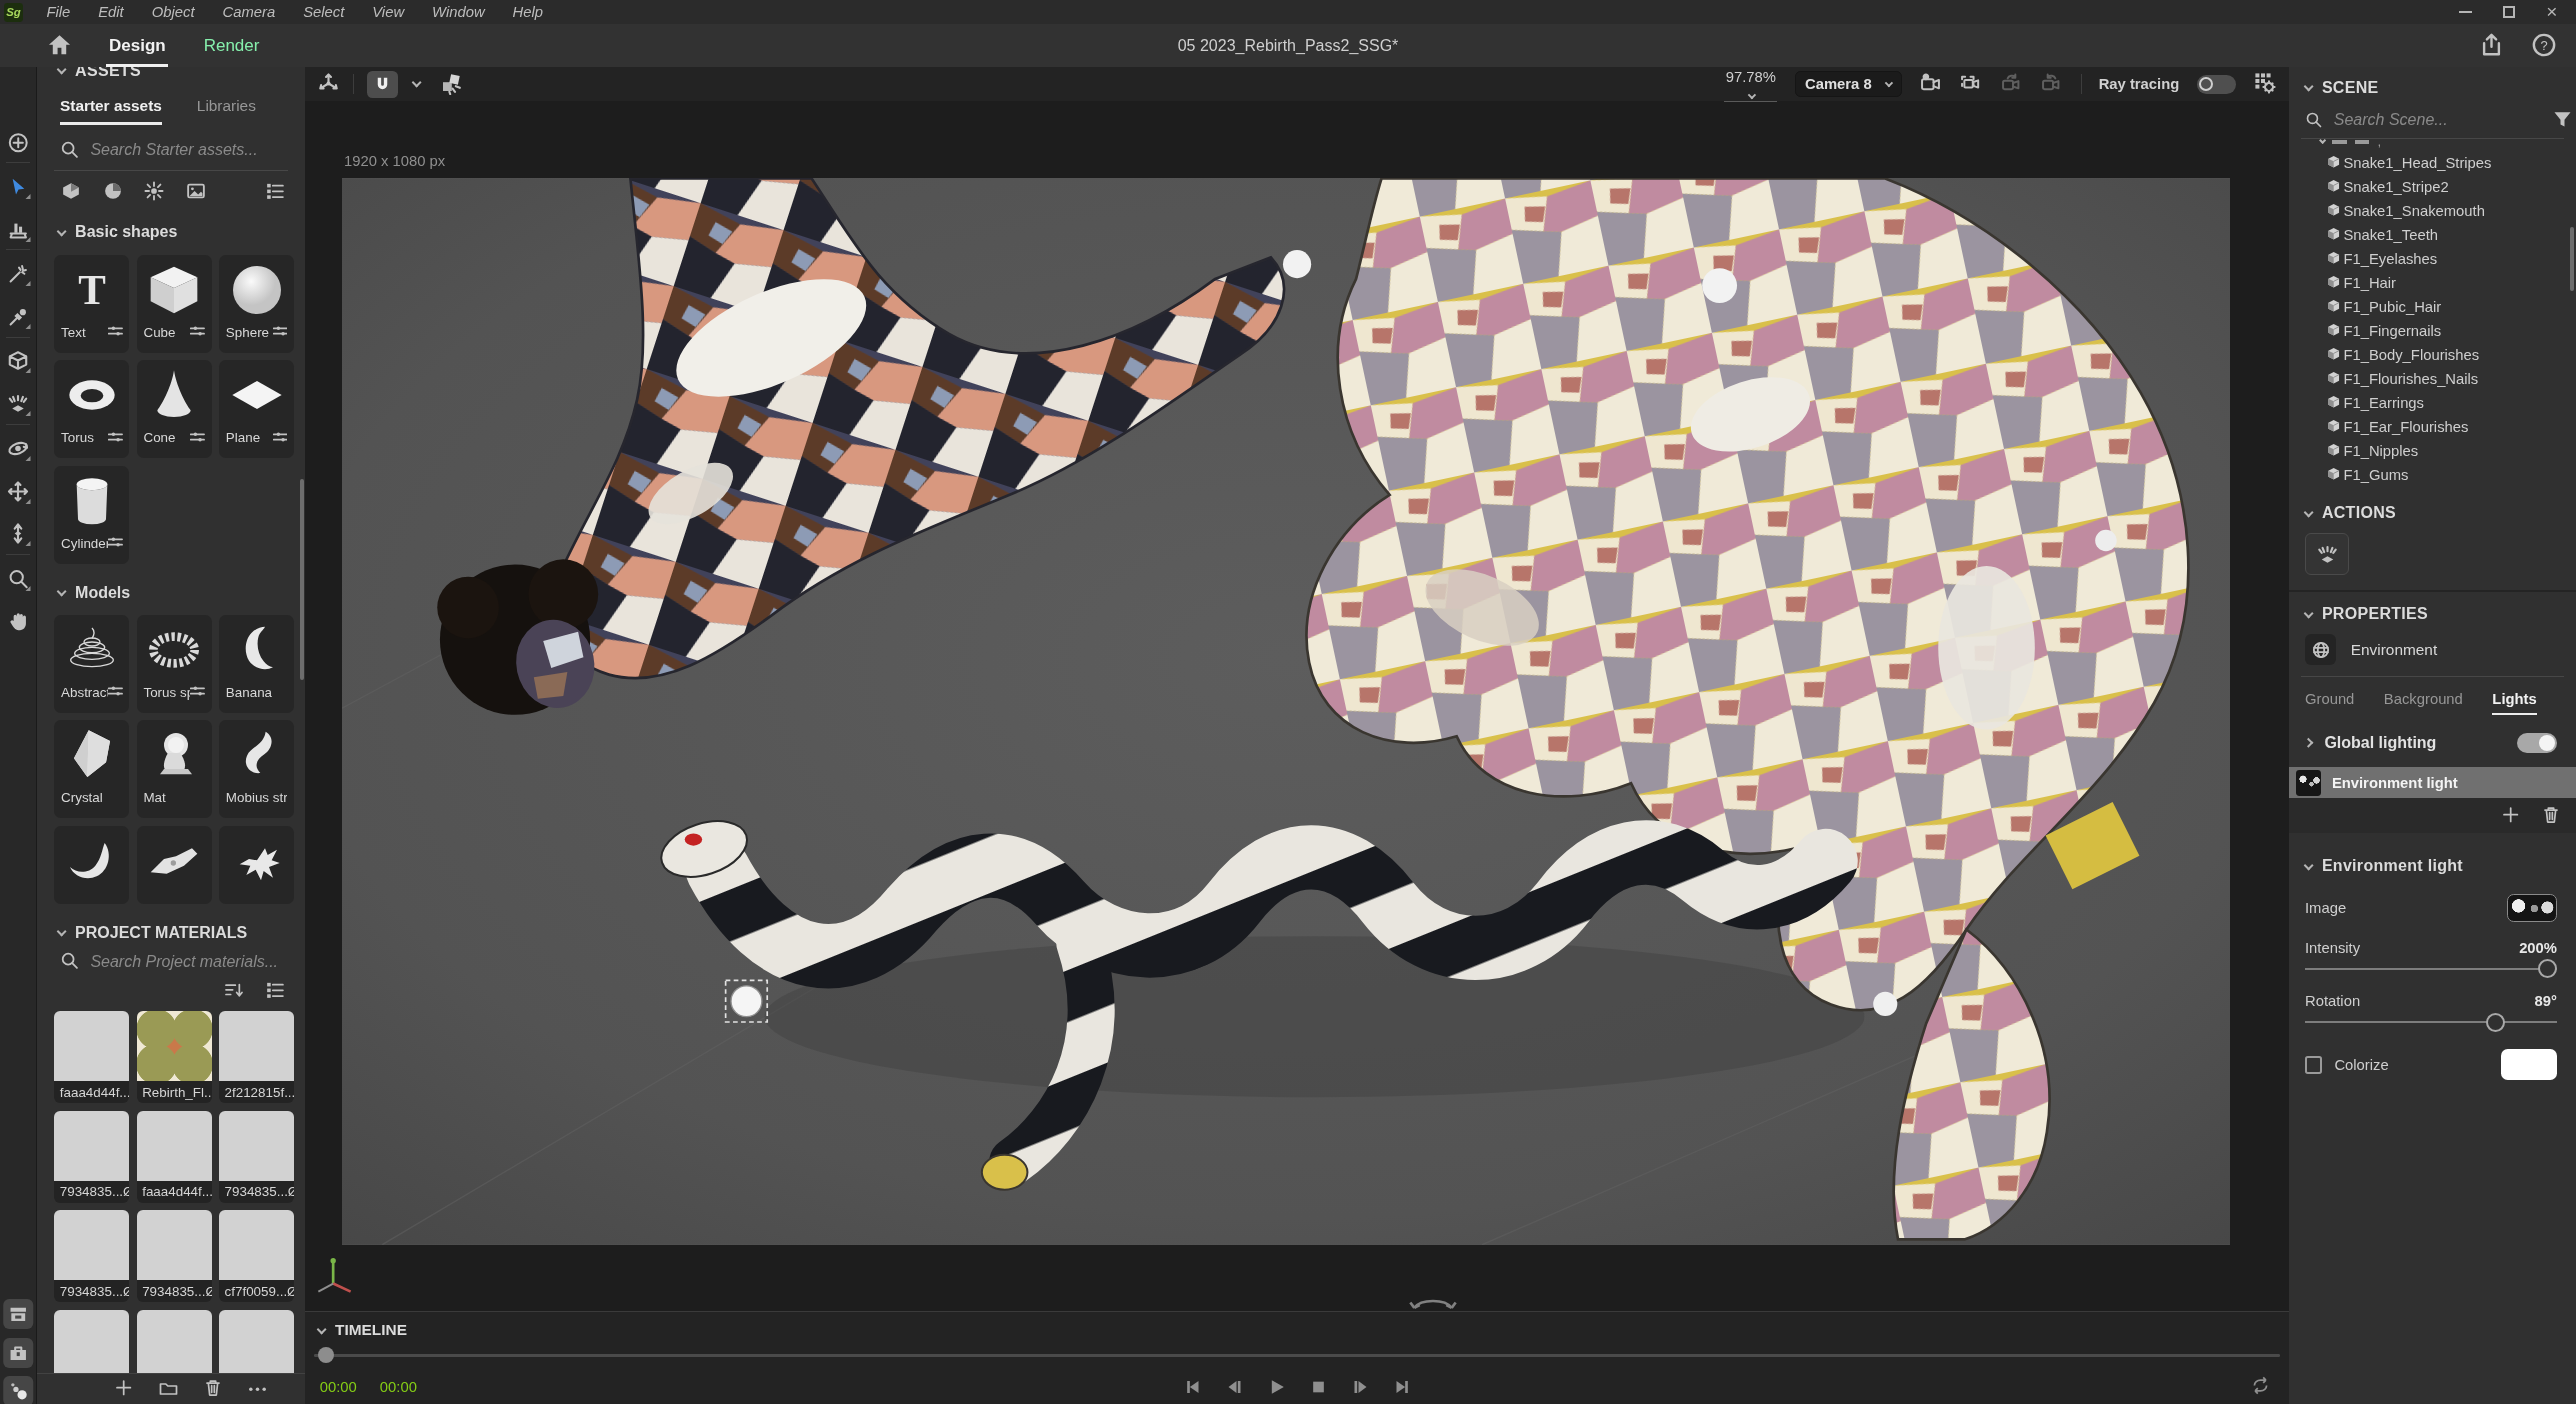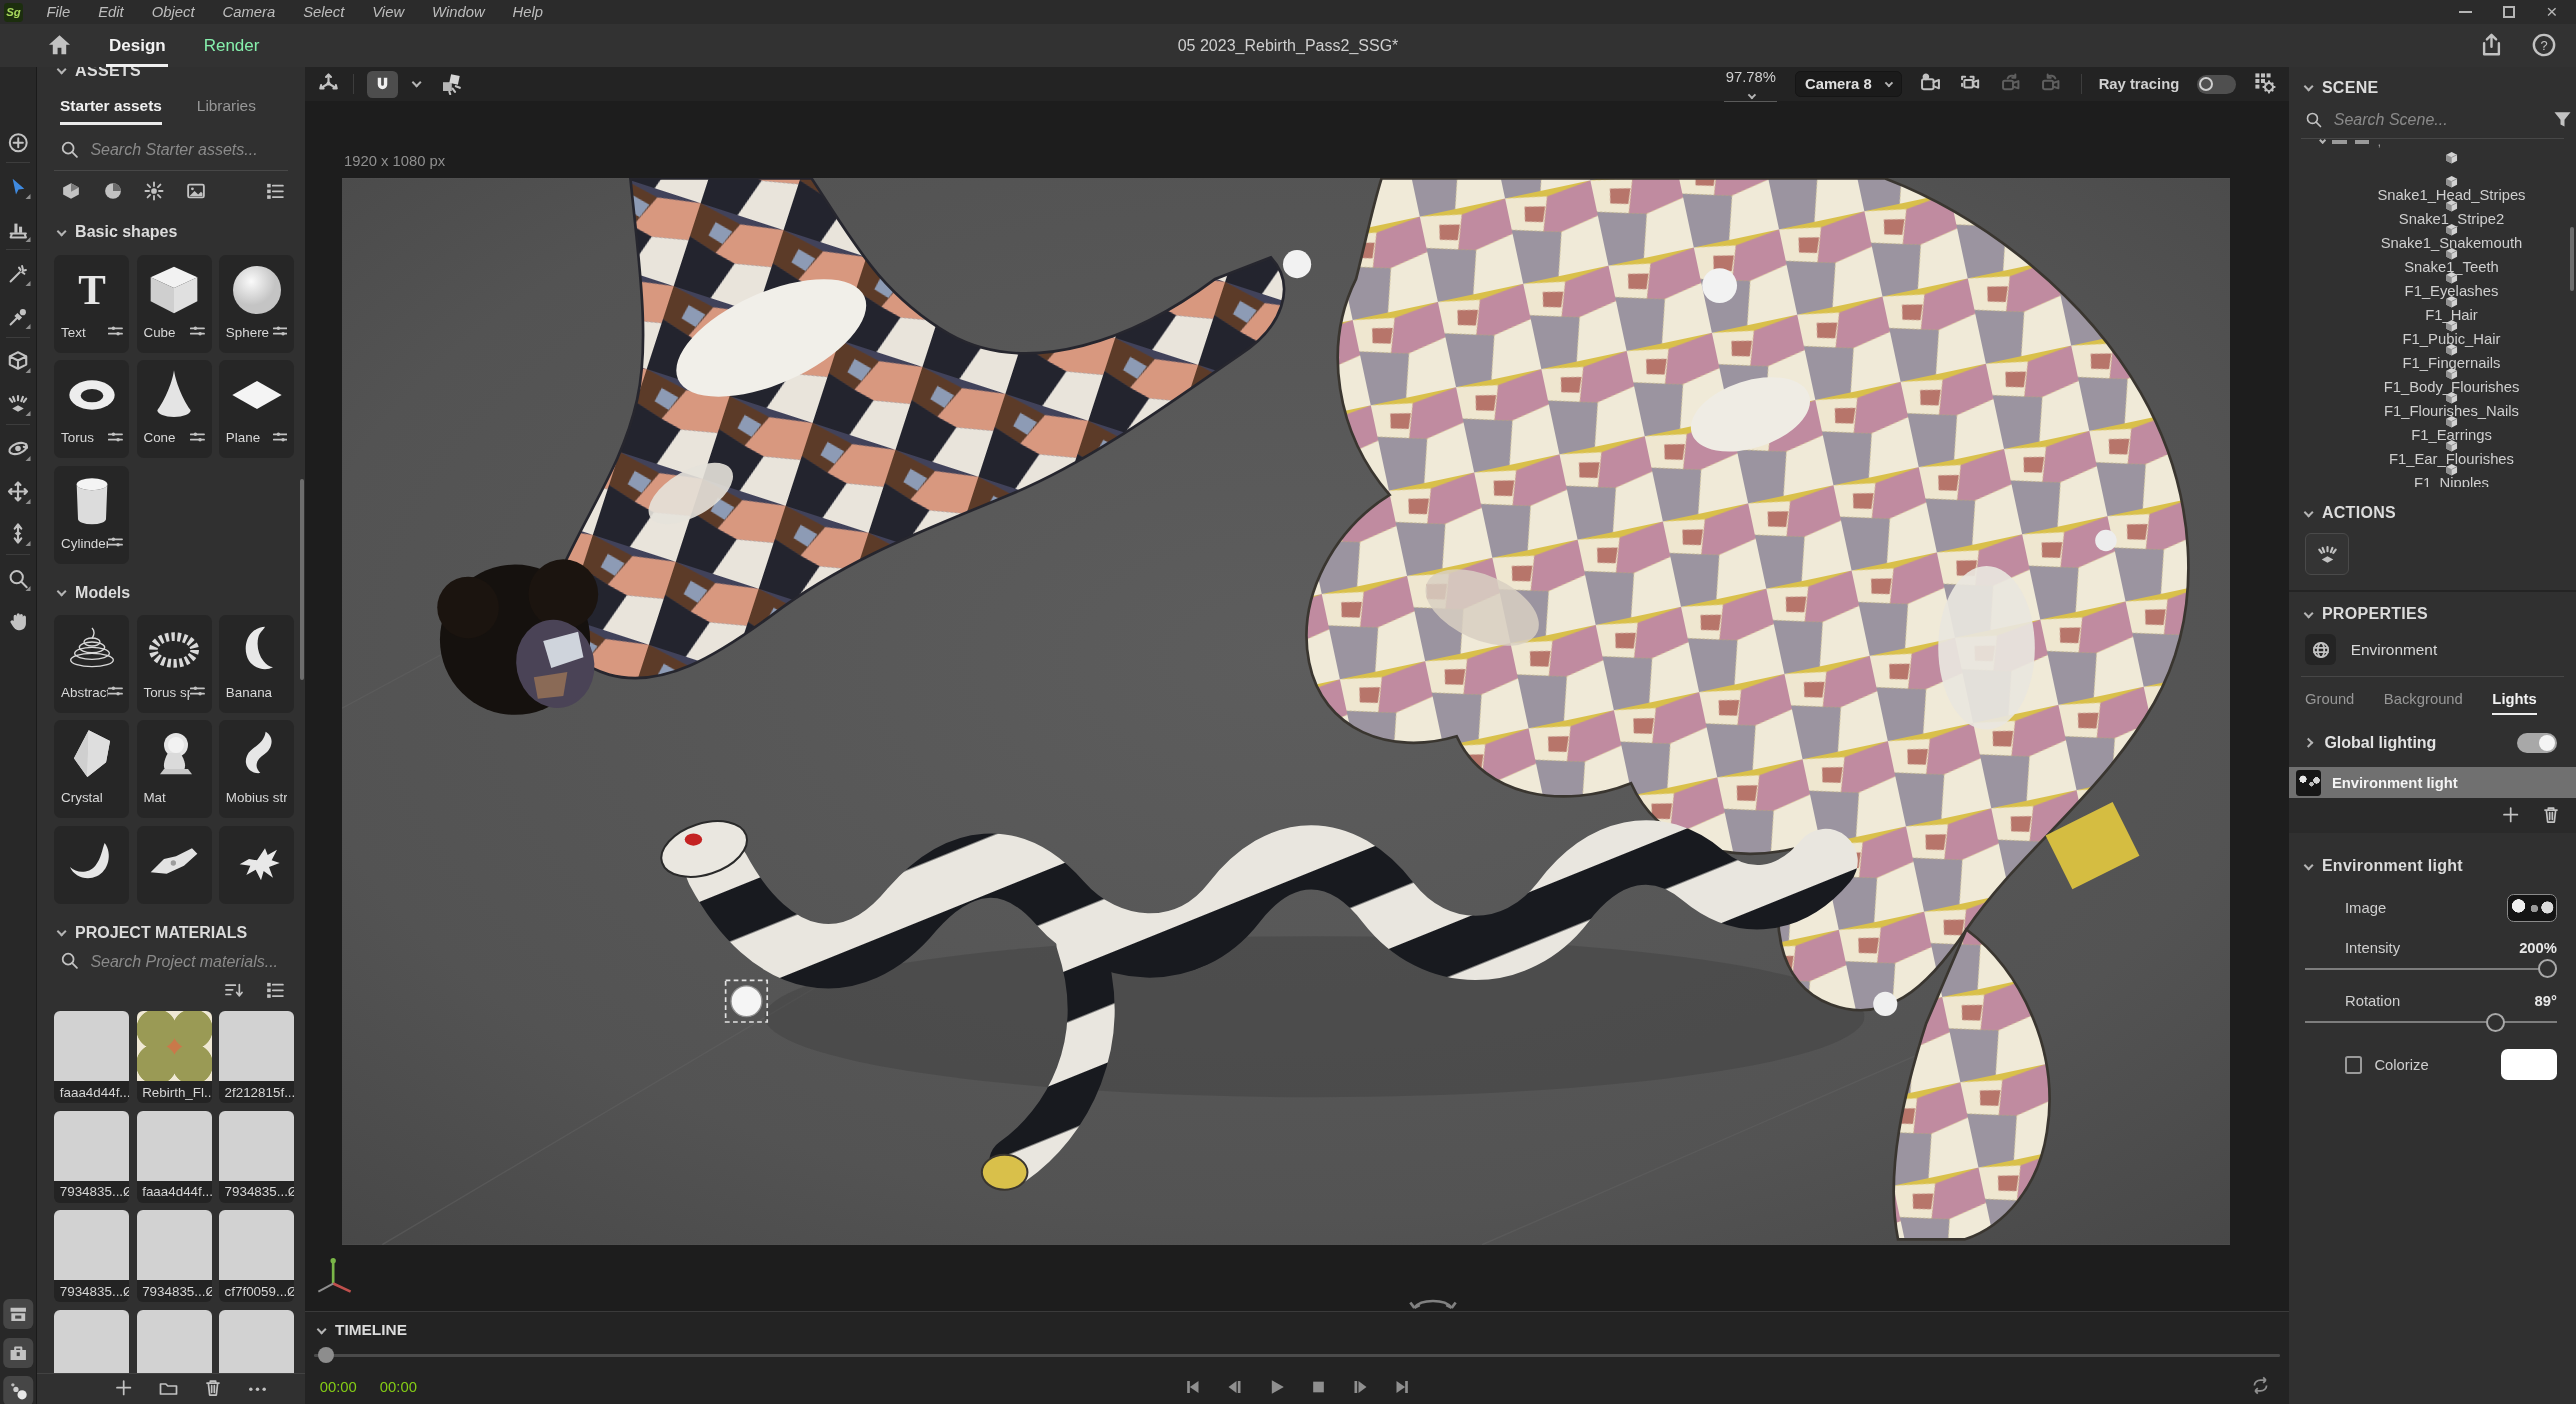--- a/index.html
+++ b/index.html
@@ -114,21 +114,21 @@
   .tl-bottom{position:absolute;left:0;right:0;bottom:0;height:34px;display:flex;align-items:center;}
   .tl-times{display:flex;gap:23px;padding-left:14.8px;font-size:14.8px;color:#84cc16;}
   .transport{position:absolute;left:50%;transform:translateX(-50%);display:flex;gap:19px;align-items:center;}
   .tr-btn{width:23px;height:23px;display:flex;align-items:center;justify-content:center;}
   .tl-loop{position:absolute;right:17.4px;bottom:6.7px;}
 
   
   .rpanel{position:absolute;right:0;top:67px;bottom:0;width:287px;background:#303030;z-index:15;}
   .scene-search{display:flex;align-items:center;gap:9.4px;padding:13.4px 16px 0 16px;}
   .scene-list{padding:1.3px 0 0 0;overflow:hidden;}
-  .scene-item{display:flex;align-items:center;gap:21px;height:24px;padding-left:38px;flex-direction:column;}
+  .scene-item{display:flex;align-items:center;gap:3px;height:24px;padding-left:38px;}
   .scene-item-label{font-size:14.8px;color:#cfcfcf;white-space:nowrap;}
   .scene-partial{height:10.7px;overflow:hidden;display:flex;gap:8px;padding-left:29.5px;align-items:flex-start;color:#9a9a9a;}
   .pdash{width:14.8px;height:3.4px;background:#9a9a9a;margin-top:1.3px;}
   .action-btn{margin:10.7px 0 0 16px;width:44px;height:42px;border-radius:6px;background:#343434;border:0.7px solid #4a4a4a;
               display:flex;align-items:center;justify-content:center;}
   .env-row{display:flex;align-items:center;gap:14.8px;padding:10.7px 0 0 16px;}
   .env-icon-box{width:31px;height:31px;border-radius:6px;background:#242424;display:flex;align-items:center;justify-content:center;}
   .env-name{font-size:15.4px;color:#d8d8d8;}
   .prop-tabs{display:flex;gap:29.5px;padding:14.8px 0 0 16px;}
   .prop-tab{font-size:14.8px;color:#979797;padding-bottom:8px;position:relative;}
@@ -138,21 +138,21 @@
   .global-label{font-size:16px;font-weight:bold;color:#e2e2e2;flex:1;}
   .toggle-on{width:40px;height:20px;border-radius:10px;background:#a8a8a8;position:relative;}
   .toggle-on .knob{position:absolute;right:2px;top:2px;width:16px;height:16px;border-radius:50%;background:#f4f4f4;}
   .light-row{margin-top:14.8px;height:31px;background:#707070;display:flex;align-items:center;gap:10.7px;padding-left:6.7px;}
   .light-thumb{width:25.5px;height:25.5px;border-radius:3.4px;background:
       radial-gradient(circle at 28% 35%,#e8e8e8 14%,transparent 15%),
       radial-gradient(circle at 62% 55%,#bdbdbd 10%,transparent 11%),
       radial-gradient(circle at 82% 40%,#d5d5d5 12%,transparent 13%),#161616;}
   .light-name{font-size:14.8px;font-weight:bold;color:#f4f4f4;}
   .light-strip{height:35px;background:#2a2a2a;display:flex;align-items:center;justify-content:flex-end;gap:23px;padding-right:17.4px;}
-  .prop-row{display:flex;align-items:center;padding:0 19px 0 16px;margin-left:40px;}
+  .prop-row{display:flex;align-items:center;padding:0 19px 0 16px;}
   .prop-label{font-size:14.8px;color:#cfcfcf;flex:1;}
   .prop-value{font-size:14.8px;color:#e8e8e8;font-weight:bold;}
   .img-thumb{width:50px;height:28px;border-radius:6.7px;border:1.3px solid #8a8a8a;background:
       radial-gradient(circle at 22% 42%,#f0f0f0 16%,transparent 17%),
       radial-gradient(circle at 55% 52%,#999 12%,transparent 13%),
       radial-gradient(circle at 82% 48%,#dcdcdc 14%,transparent 15%),#141414;}
   .slider{position:relative;height:20px;margin:2.7px 19px 0 16px;}
   .slider .track{position:absolute;left:0;right:0;top:9.4px;height:2px;background:#7d7d7d;}
   .slider .sknob{position:absolute;top:0.7px;width:19px;height:19px;border-radius:50%;
                  border:2.7px solid #a8a8a8;background:#303030;}

